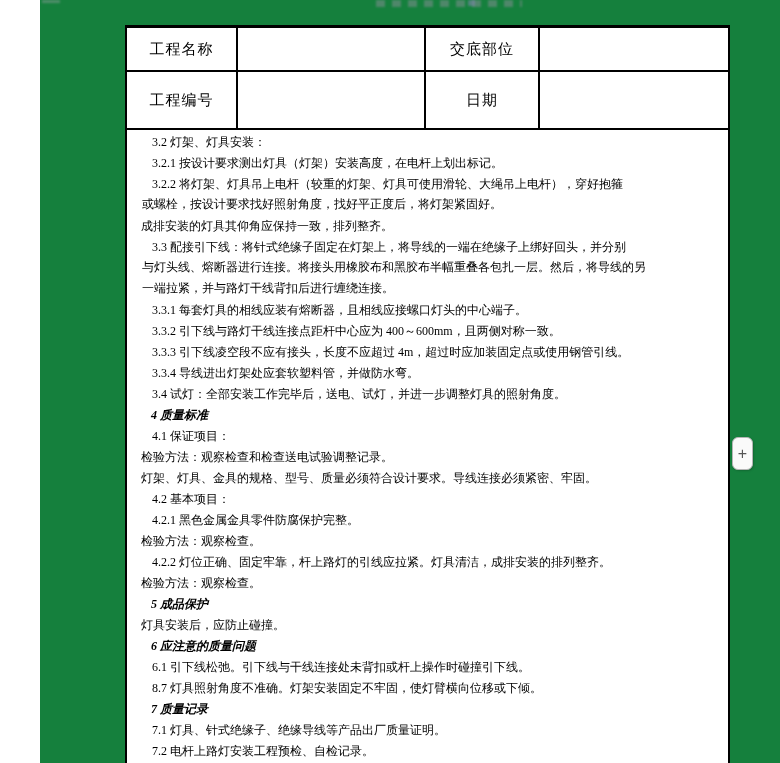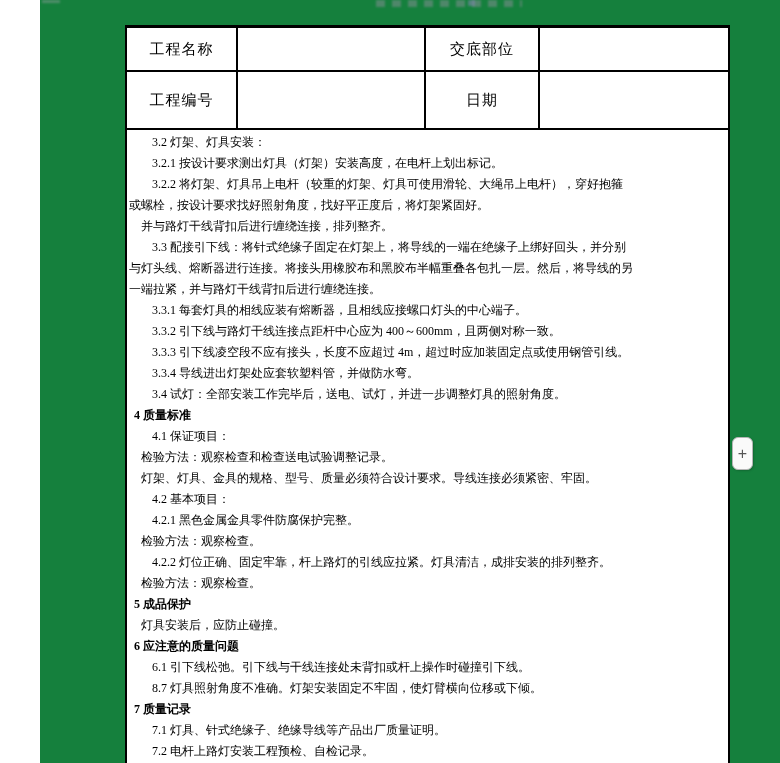--- a/index.html
+++ b/index.html
@@ -58,22 +58,22 @@
     padding: 2px 1px 0 1px;
     box-sizing: border-box;
   }
   .line {
     font-size: 12px;
     line-height: 21px;
     height: 21px;
     white-space: nowrap;
     overflow: visible;
   }
-  .line.lv0 { padding-left: 1px; }
-  .line.lv1 { padding-left: 6px; }
+  .line.lv0 { padding-left: 14px; font-family: Liberation Mono, monospace; }
+  .line.lv1 { padding-left: 23px; font-style: italic; }
   .line.lv2 { padding-left: 13px; }
   .line.lv3 { padding-left: 24px; }
   .line.bold { font-weight: bold; }
 
   
   .plus-btn {
     position: absolute;
     left: 692px; top: 437px;
     width: 21px; height: 33px;
     background: #fafafa;
@@ -111,21 +111,21 @@
       <div class="hdr-cell val"></div>
       <div class="hdr-cell lab">日期</div>
       <div class="hdr-cell val last"></div>
     </div>
 
     <div class="doc-body">
         <div class="line lv3">3.2  灯架、灯具安装：</div>
         <div class="line lv3">3.2.1  按设计要求测出灯具（灯架）安装高度，在电杆上划出标记。</div>
         <div class="line lv3">3.2.2  将灯架、灯具吊上电杆（较重的灯架、灯具可使用滑轮、大绳吊上电杆），穿好抱箍</div>
         <div class="line lv0">或螺栓，按设计要求找好照射角度，找好平正度后，将灯架紧固好。</div>
-        <div class="line lv2">并与路灯干线背扣后进行缠绕连接，排列整齐。</div>
+        <div class="line lv2">成排安装的灯具其仰角应保持一致，排列整齐。</div>
         <div class="line lv3">3.3  配接引下线：将针式绝缘子固定在灯架上，将导线的一端在绝缘子上绑好回头，并分别</div>
         <div class="line lv0">与灯头线、熔断器进行连接。将接头用橡胶布和黑胶布半幅重叠各包扎一层。然后，将导线的另</div>
         <div class="line lv0">一端拉紧，并与路灯干线背扣后进行缠绕连接。</div>
         <div class="line lv3">3.3.1  每套灯具的相线应装有熔断器，且相线应接螺口灯头的中心端子。</div>
         <div class="line lv3">3.3.2  引下线与路灯干线连接点距杆中心应为 400～600mm，且两侧对称一致。</div>
         <div class="line lv3">3.3.3  引下线凌空段不应有接头，长度不应超过 4m，超过时应加装固定点或使用钢管引线。</div>
         <div class="line lv3">3.3.4  导线进出灯架处应套软塑料管，并做防水弯。</div>
         <div class="line lv3">3.4  试灯：全部安装工作完毕后，送电、试灯，并进一步调整灯具的照射角度。</div>
         <div class="line lv1 bold">4  质量标准</div>
         <div class="line lv3">4.1  保证项目：</div>

